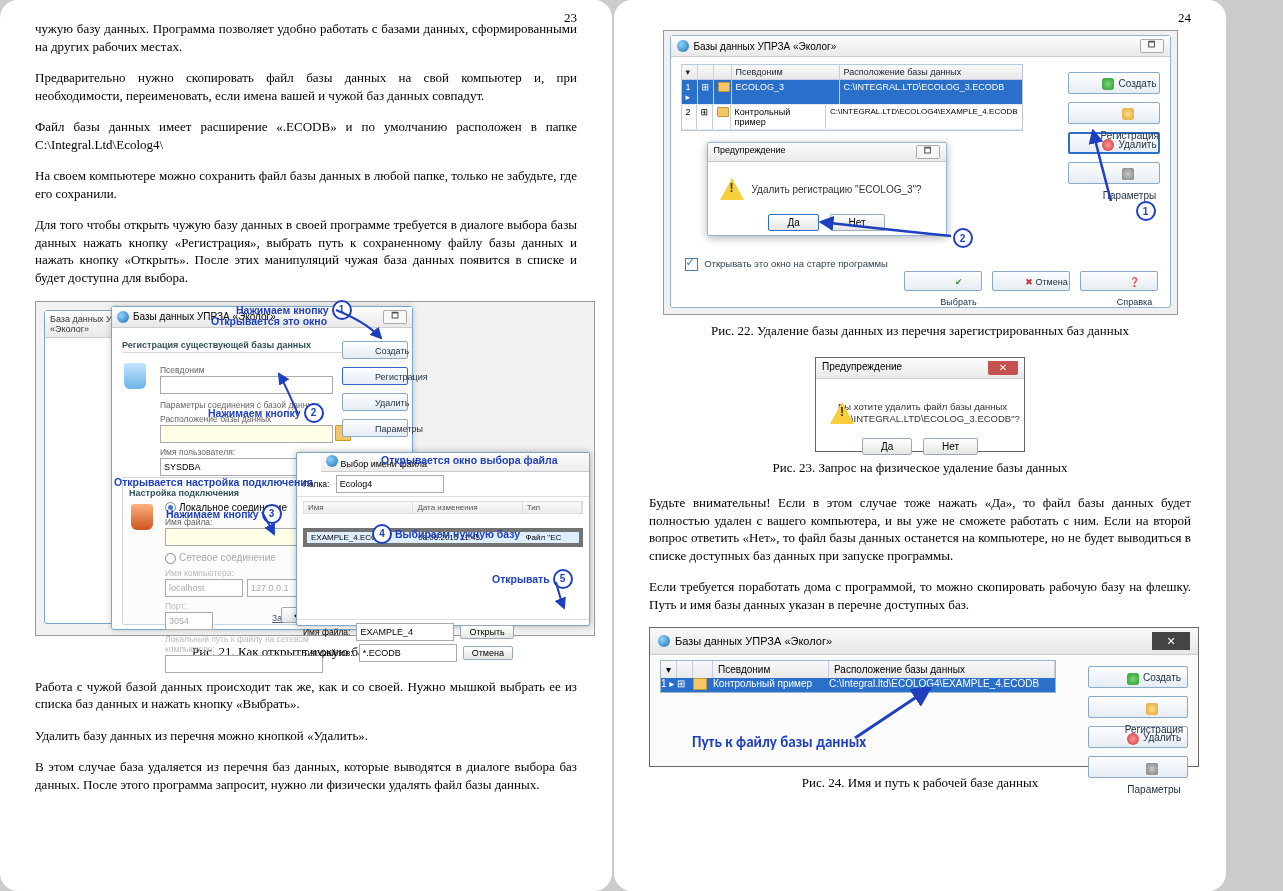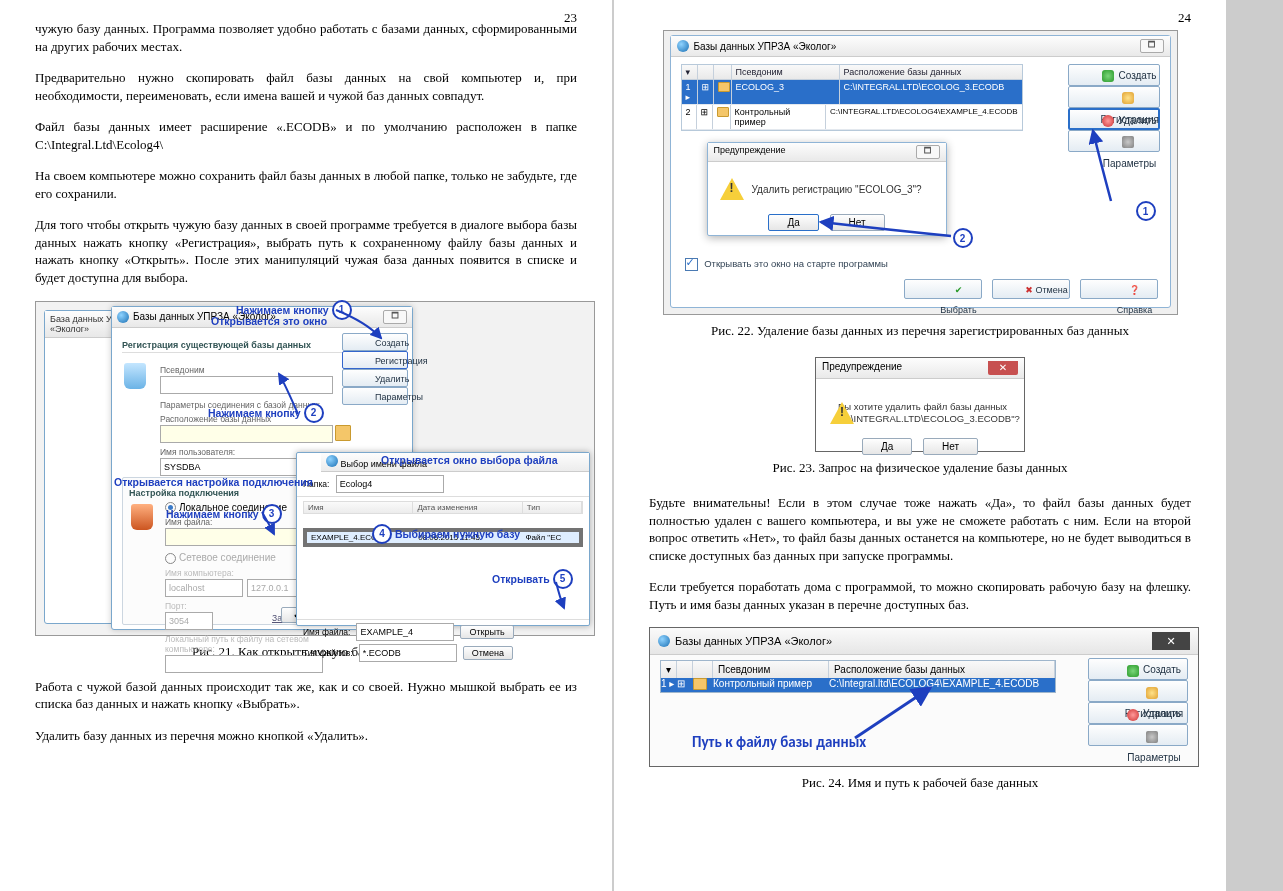--- a/index.html
+++ b/index.html
@@ -15,20 +15,21 @@
     gap: 2px;
     background: #ccc;
   }
   .page {
     background: #fff;
     width: 612px;
     height: 891px;
     box-sizing: border-box;
     padding: 20px 35px 20px 35px;
     position: relative;
+    border-radius: 18px;
   }
   .pagenum {
     position: absolute;
     top: 10px;
     right: 35px;
     font-size: 13px;
   }
   .para {
     text-align: justify;
     margin: 0 0 14px 0;
@@ -117,21 +118,21 @@
   .f21-side {
     position: absolute;
     right: 2px; top: 26px;
     width: 68px;
   }
   .sbtn {
     display: block;
     width: 66px;
     height: 18px;
     line-height: 18px;
-    margin: 0 0;
+    margin: 8px 0;
     border: 1px solid #8aa9c7;
     border-radius: 2px;
     background: linear-gradient(#fefefe,#e4ecf3);
     text-align: center;
     font-size: 9px;
     color: #234;
     box-sizing: border-box;
     padding-left: 32px;
   }
   .sbtn.reg { border-color: #3366cc; }
@@ -614,20 +615,21 @@
         <path d="M300,8 Q330,20 345,36" stroke="#1e3fbf" stroke-width="2" fill="none" marker-end="url(#ah1)"></path>
         <path d="M262,112 Q248,80 243,72" stroke="#1e3fbf" stroke-width="2" fill="none" marker-end="url(#ah1)"></path>
         <path d="M226,210 Q233,222 238,232" stroke="#1e3fbf" stroke-width="2" fill="none" marker-end="url(#ah1)"></path>
         <path d="M520,280 Q524,296 528,306" stroke="#1e3fbf" stroke-width="2" fill="none" marker-end="url(#ah1)"></path>
       </svg>
     </div>
     <div class="caption">Рис. 21. Как открыть чужую базу данных</div>
 
     <p class="para">Работа с чужой базой данных происходит так же, как и со своей. Нужно мышкой выбрать ее из списка баз данных и нажать кнопку «Выбрать».</p>
     <p class="para">Удалить базу данных из перечня можно кнопкой «Удалить».</p>
+    <p class="para">В этом случае база удаляется из перечня баз данных, которые выводятся в диалоге выбора баз данных. После этого программа запросит, нужно ли физически удалять файл базы данных.</p>
   </div>
 
   <div class="page">
     <div class="pagenum">24</div>
 
     <div class="fig fig22">
       <div class="f22-outer">
         <div class="f22-titlebar">
           <span class="globe"></span>
           <span>Базы данных УПРЗА «Эколог»</span>

